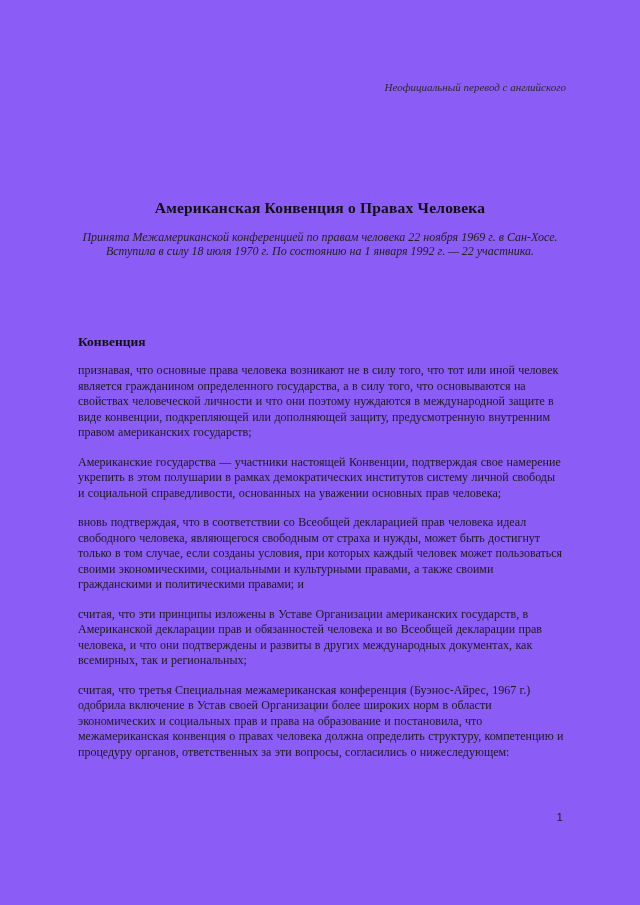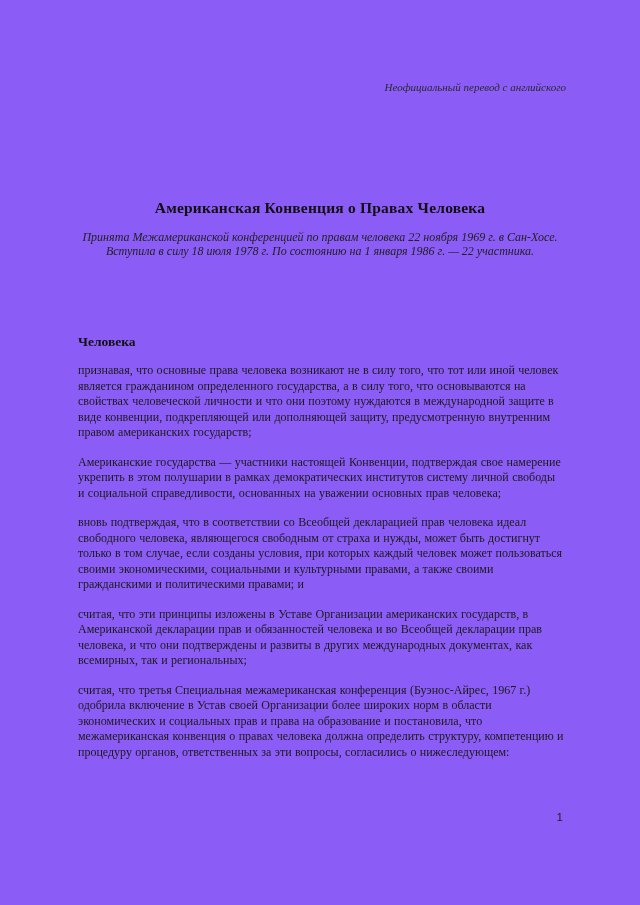--- a/index.html
+++ b/index.html
@@ -78,25 +78,25 @@
 <body>
 
 <div class="page">
 
   <div class="header-note">Неофициальный перевод с английского</div>
 
   <div class="doc-title">Американская Конвенция о Правах Человека</div>
 
   <div class="doc-subtitle">
     <div>Принята Межамериканской конференцией по правам человека 22 ноября 1969 г. в Сан-Хосе.</div>
-    <div>Вступила в силу 18 июля 1978 г. По состоянию на 1 января 1986 г. — 22 участника.</div>
+    <div>Вступила в силу 18 июля 1970 г. По состоянию на 1 января 1992 г. — 22 участника.</div>
   </div>
 
   <div class="content">
-    <h2 class="section-heading">Человека</h2>
+    <h2 class="section-heading">Конвенция</h2>
 
     <p>признавая, что основные права человека возникают не в силу того, что тот или иной человек является гражданином определенного государства, а в силу того, что основываются на свойствах человеческой личности и что они поэтому нуждаются в международной защите в виде конвенции, подкрепляющей или дополняющей защиту, предусмотренную внутренним правом американских государств;</p>
 
     <p>Американские государства — участники настоящей Конвенции, подтверждая свое намерение укрепить в этом полушарии в рамках демократических институтов систему личной свободы и социальной справедливости, основанных на уважении основных прав человека;</p>
 
     <p>вновь подтверждая, что в соответствии со Всеобщей декларацией прав человека идеал свободного человека, являющегося свободным от страха и нужды, может быть достигнут только в том случае, если созданы условия, при которых каждый человек может пользоваться своими экономическими, социальными и культурными правами, а также своими гражданскими и политическими правами; и</p>
 
     <p>считая, что эти принципы изложены в Уставе Организации американских государств, в Американской декларации прав и обязанностей человека и во Всеобщей декларации прав человека, и что они подтверждены и развиты в других международных документах, как всемирных, так и региональных;</p>
 
     <p>считая, что третья Специальная межамериканская конференция (Буэнос-Айрес, 1967 г.) одобрила включение в Устав своей Организации более широких норм в области экономических и социальных прав и права на образование и постановила, что межамериканская конвенция о правах человека должна определить структуру, компетенцию и процедуру органов, ответственных за эти вопросы, согласились о нижеследующем:</p>

